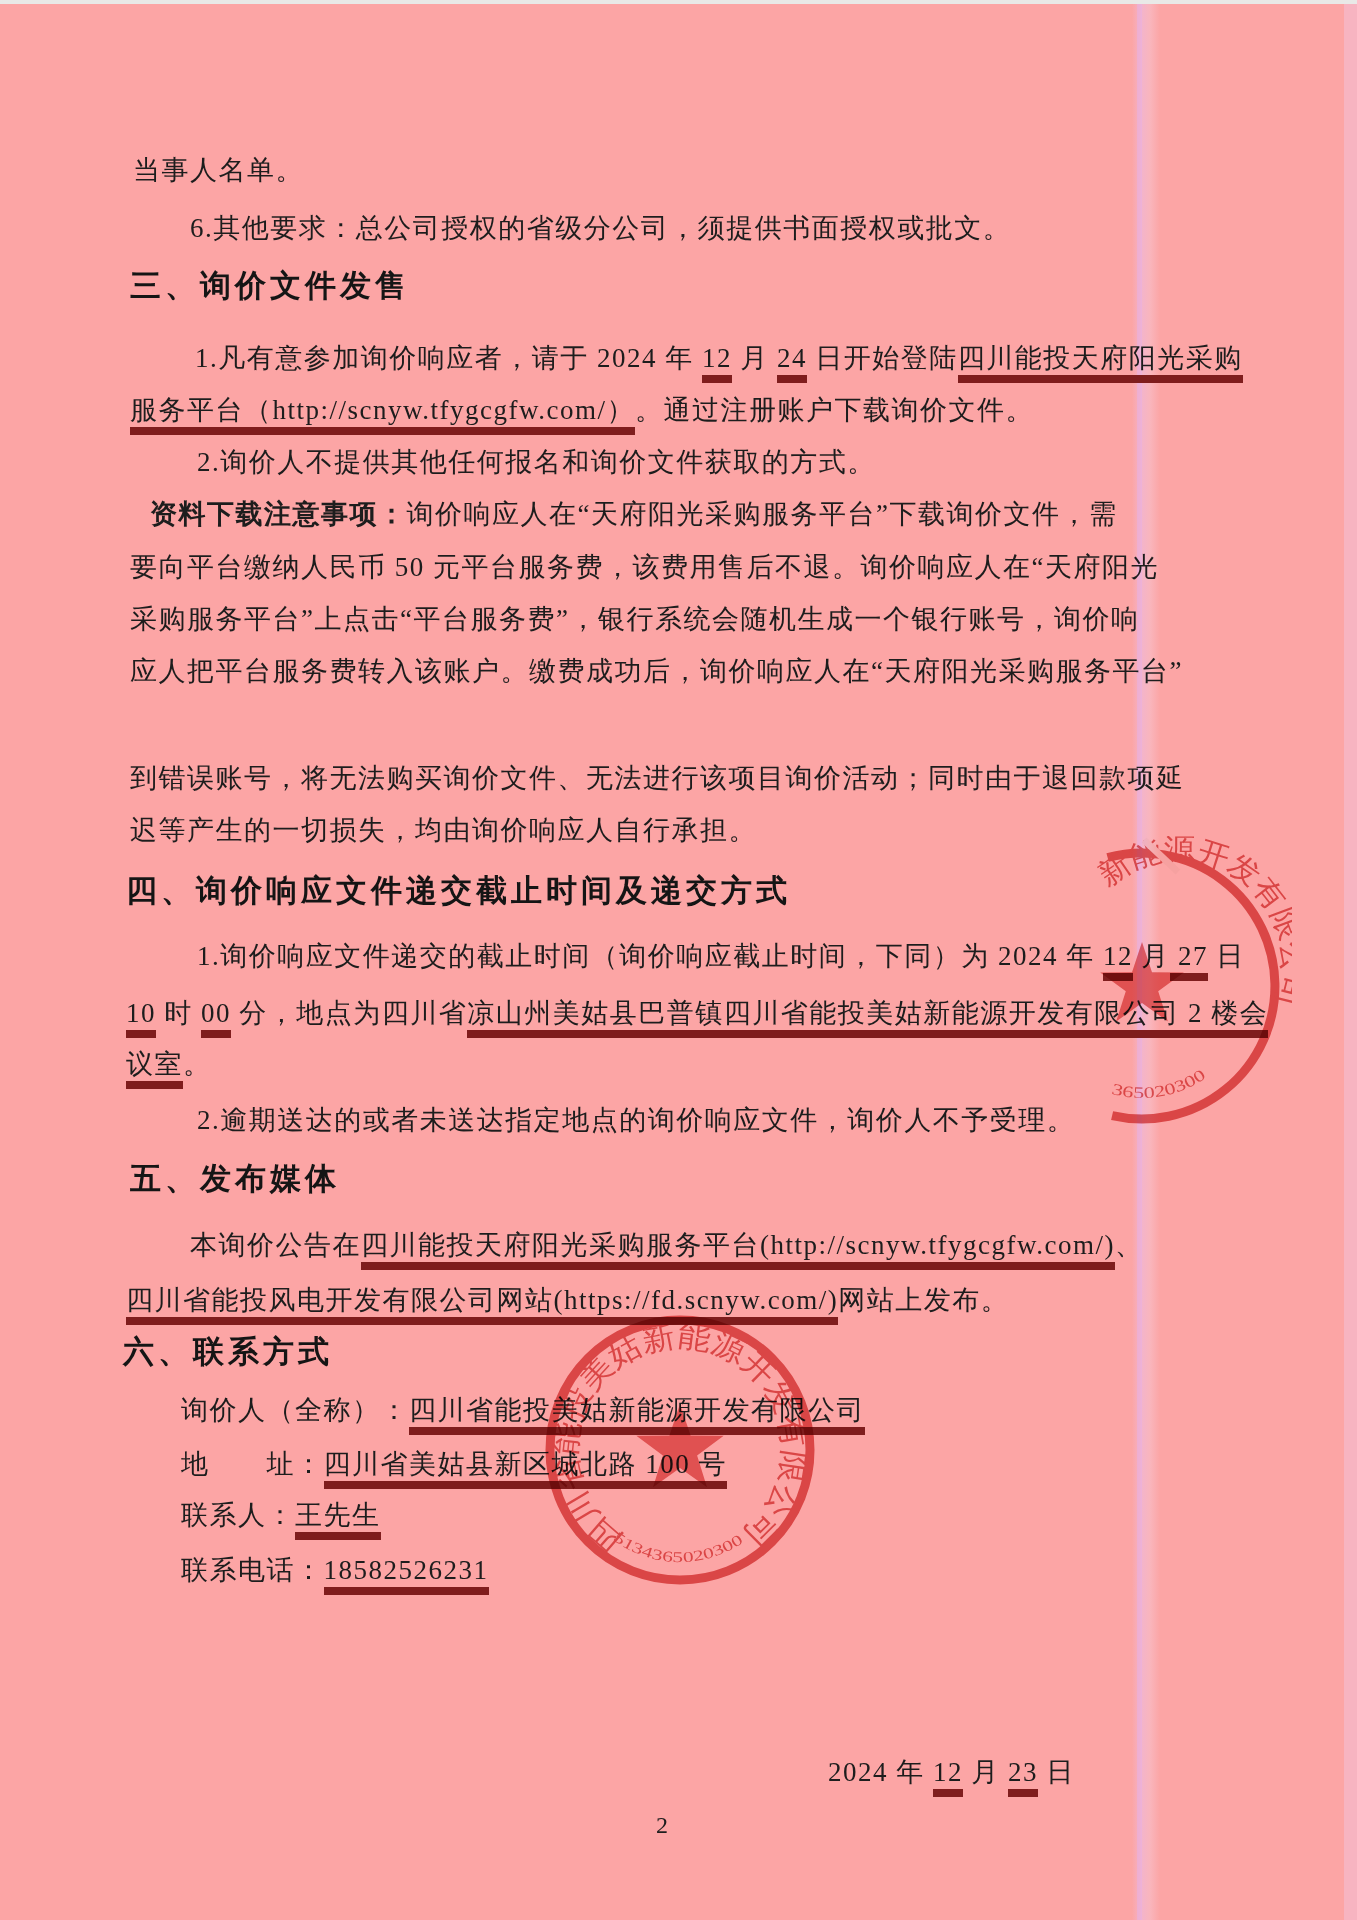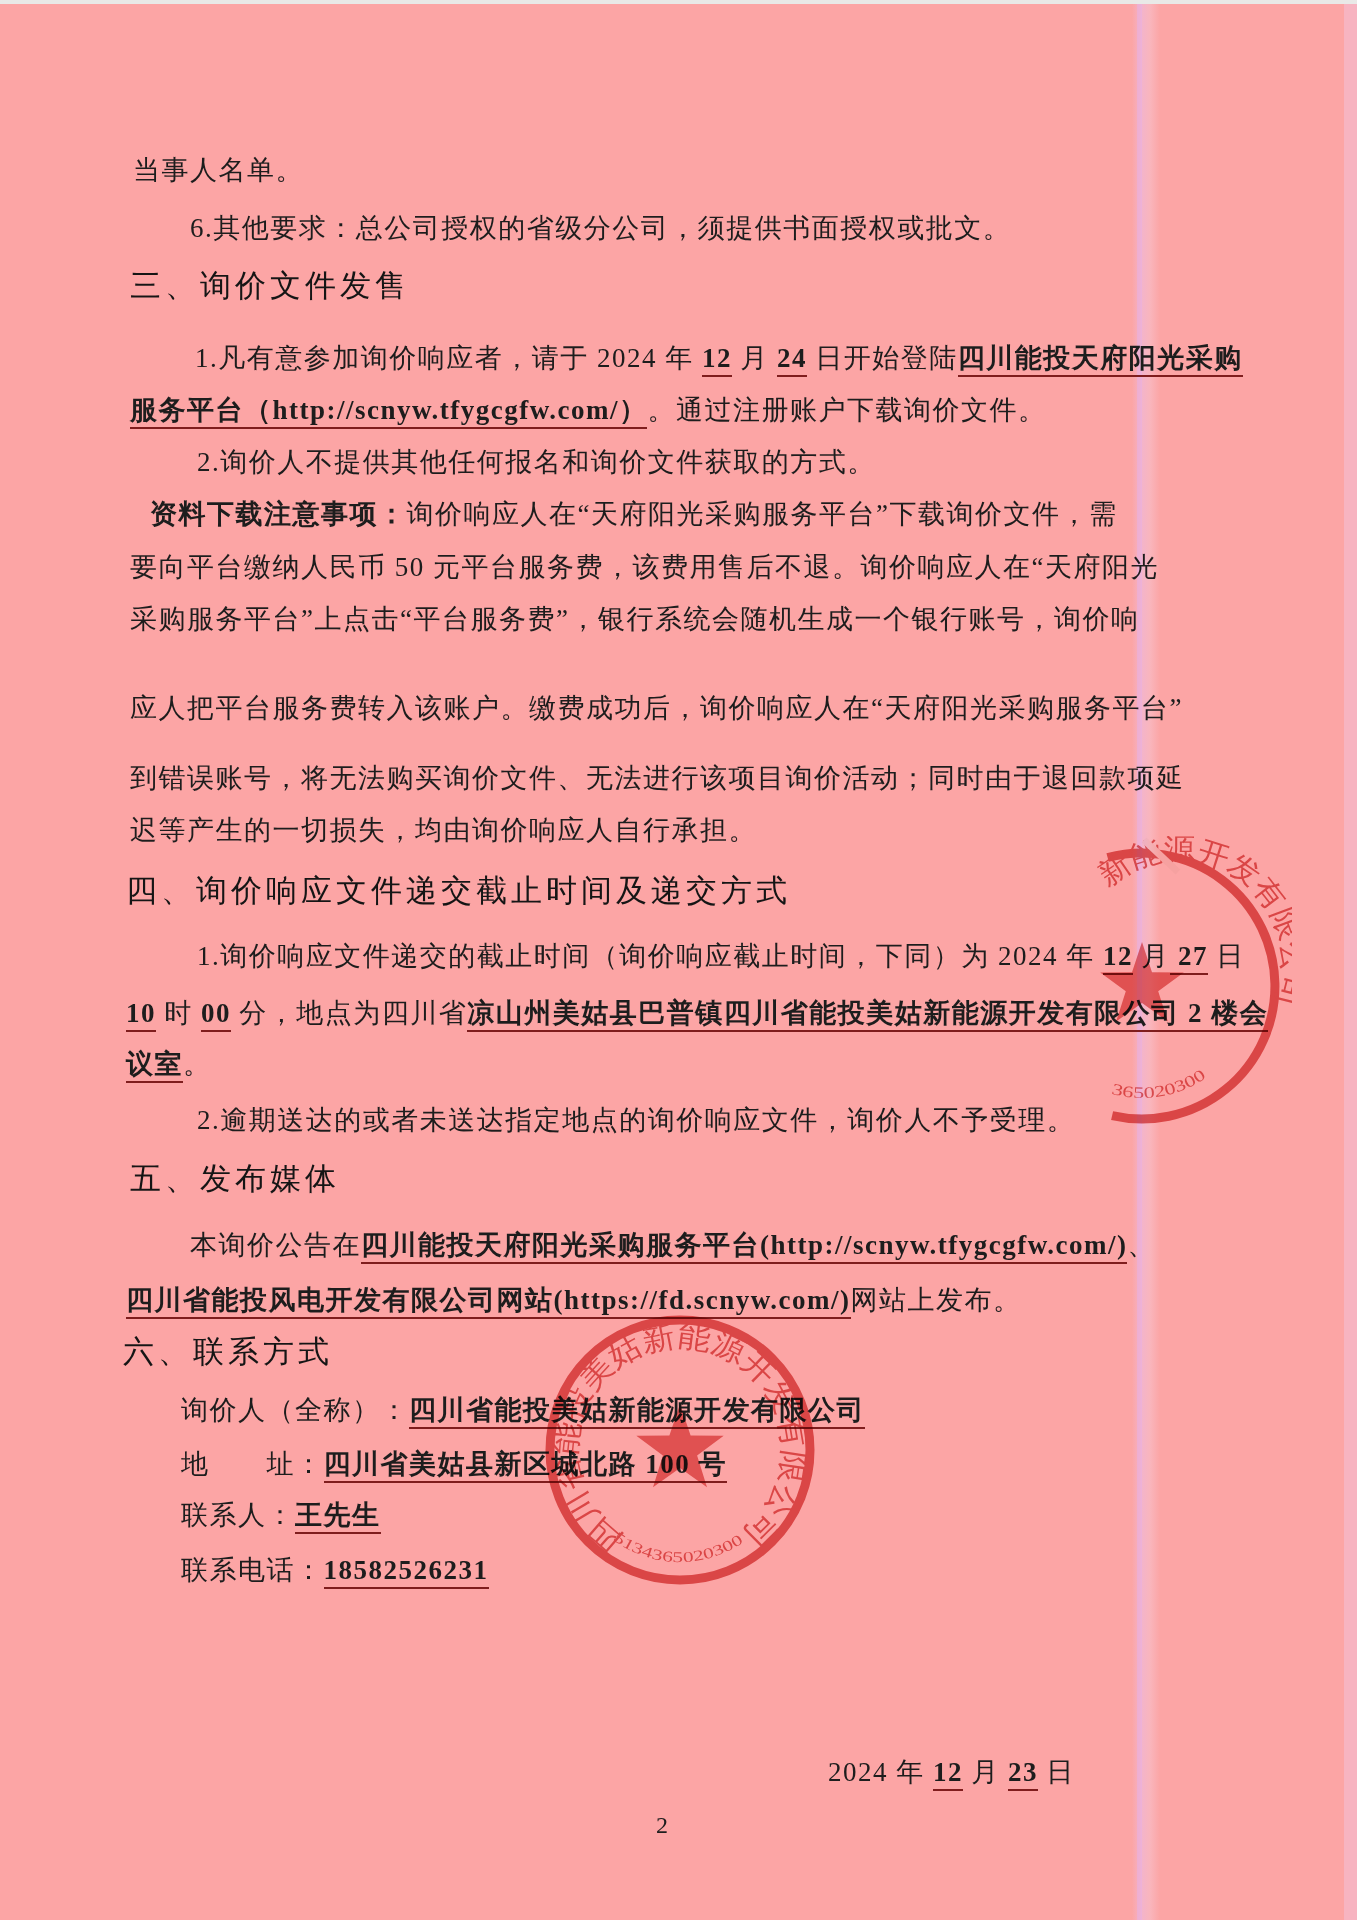--- a/index.html
+++ b/index.html
@@ -24,27 +24,27 @@
     white-space:nowrap;
     font-size:27px;
     line-height:36px;
     letter-spacing:1.5px;
     color:#1d1d1d;
   }
   .hd{
     position:absolute;
     white-space:nowrap;
     font-family:"Liberation Sans","DejaVu Sans",sans-serif;
-    font-weight:normal;
+    font-weight:bold;
     font-size:31px;
     line-height:40px;
     letter-spacing:4px;
     color:#151515;
   }
-  .u{border-bottom:2px solid #7f1d1d;padding-bottom:2px;font-weight:bold;}
+  .u{border-bottom:8px solid #7f1d1d;padding-bottom:2px;}
   .b{font-weight:bold;}
   .pagenum{position:absolute;font-size:24px;letter-spacing:0;}
   .seal{position:absolute;mix-blend-mode:multiply;opacity:0.82;}
   .seal text{font-family:"Liberation Serif","DejaVu Serif",serif;}
 </style>
 </head>
 <body>
 
 <div class="page">
 
@@ -60,21 +60,21 @@
 
   <div class="ln" style="left:195px;top:336px"><span>1.凡有意参加询价响应者，请于 2024 年 </span><span class="u">12</span><span> 月 </span><span class="u">24</span><span> 日开始登陆</span><span class="u">四川能投天府阳光采购</span></div>
 
   <div class="ln" style="left:130px;top:388px"><span class="u">服务平台（http://scnyw.tfygcgfw.com/）</span><span>。通过注册账户下载询价文件。</span></div>
 
   <div class="ln" style="left:197px;top:440px"><span>2.询价人不提供其他任何报名和询价文件获取的方式。</span></div>
 
   <div class="ln" style="left:150px;top:492px"><span class="b">资料下载注意事项：</span><span>询价响应人在“天府阳光采购服务平台”下载询价文件，需</span></div>
   <div class="ln" style="left:130px;top:545px"><span>要向平台缴纳人民币 50 元平台服务费，该费用售后不退。询价响应人在“天府阳光</span></div>
   <div class="ln" style="left:130px;top:597px"><span>采购服务平台”上点击“平台服务费”，银行系统会随机生成一个银行账号，询价响</span></div>
-  <div class="ln" style="left:130px;top:686px"><span>应人把平台服务费转入该账户。缴费成功后，询价响应人在“天府阳光采购服务平台”</span></div>
+  <div class="ln" style="left:130px;top:649px"><span>应人把平台服务费转入该账户。缴费成功后，询价响应人在“天府阳光采购服务平台”</span></div>
   <div class="ln" style="left:130px;top:808px"><span>迟等产生的一切损失，均由询价响应人自行承担。</span></div>
   <div class="ln" style="left:130px;top:756px"><span>到错误账号，将无法购买询价文件、无法进行该项目询价活动；同时由于退回款项延</span></div>
 
   <div class="hd" style="left:126px;top:867px">四、询价响应文件递交截止时间及递交方式</div>
 
   <div class="ln" style="left:197px;top:934px"><span>1.询价响应文件递交的截止时间（询价响应截止时间，下同）为 2024 年 </span><span class="u">12</span><span> 月</span><span class="u">  27</span><span> 日</span></div>
 
   <div class="ln" style="left:126px;top:991px"><span class="u">10</span><span> 时 </span><span class="u">00</span><span> 分，地点为四川省</span><span class="u">凉山州美姑县巴普镇四川省能投美姑新能源开发有限公司 2 楼会</span></div>
 
   <div class="ln" style="left:126px;top:1042px"><span class="u">议室</span><span>。</span></div>

